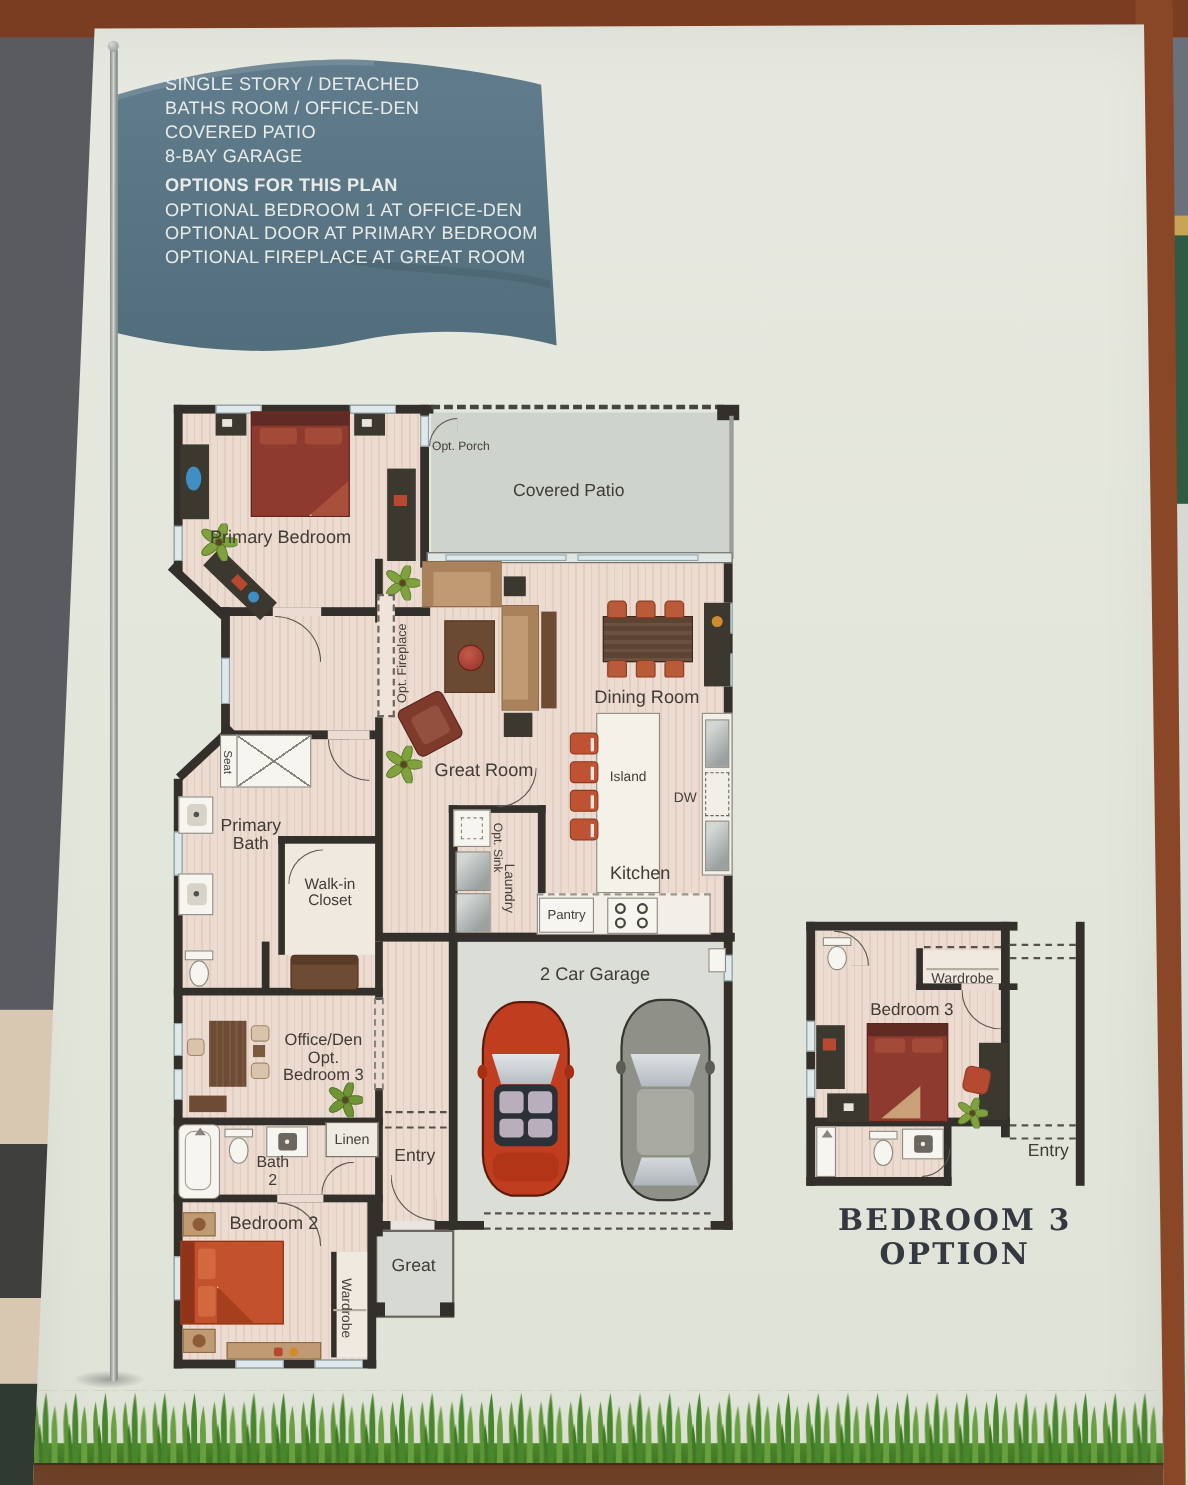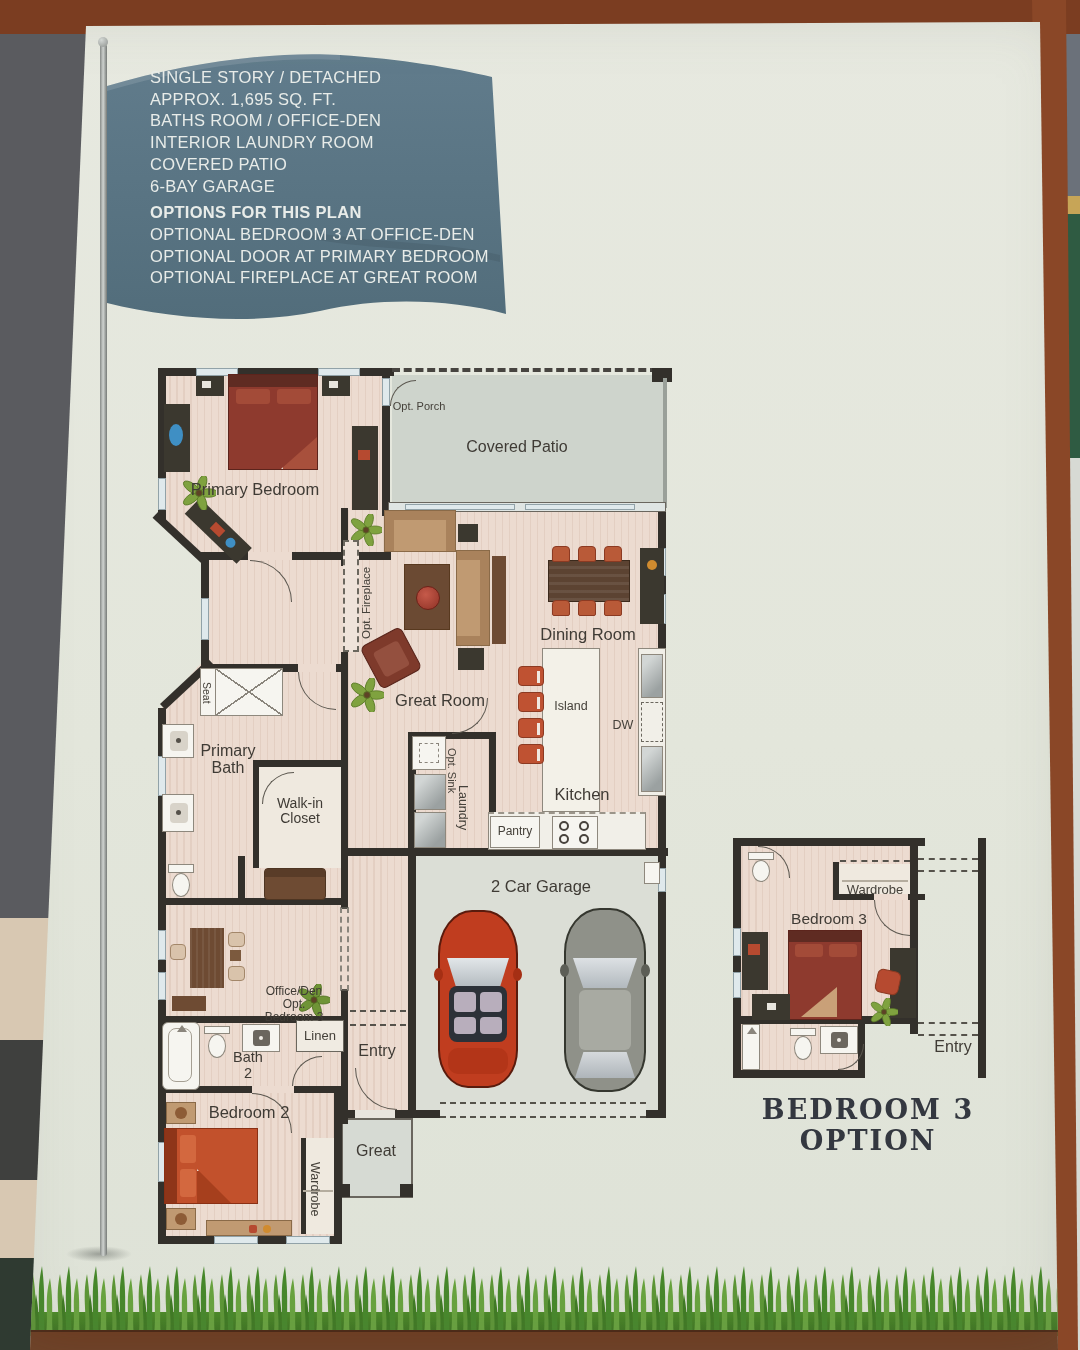--- a/index.html
+++ b/index.html
@@ -100,27 +100,25 @@
           <stop offset="0" stop-color="#617c8c"></stop>
             <stop offset="1" stop-color="#526d7b"></stop>
         </linearGradient>
       </defs>
       <path d="M107,86 C190,61 280,51 340,55 C400,59 455,68 492,77 L506,314 C450,299 380,297 320,311 C250,326 168,318 107,303 Z" fill="url(#flagG)"></path>
       <path d="M107,86 C190,61 280,51 340,55 L340,60 C280,56 190,66 107,91 Z" fill="rgba(255,255,255,.12)"></path>
       <path d="M300,230 C380,245 440,240 500,255 L500,262 C440,247 380,252 300,237 Z" fill="rgba(0,0,0,.08)"></path>
     </svg>
     <div id="flag-text">
       <div>SINGLE STORY / DETACHED</div>
-      <div>APPROX. 1,695 SQ. FT.</div>
       <div>BATHS ROOM / OFFICE-DEN</div>
-      <div>INTERIOR LAUNDRY ROOM</div>
       <div>COVERED PATIO</div>
-      <div>6-BAY GARAGE</div>
+      <div>8-BAY GARAGE</div>
       <div class="opts-head">OPTIONS FOR THIS PLAN</div>
-      <div>OPTIONAL BEDROOM 3 AT OFFICE-DEN</div>
+      <div>OPTIONAL BEDROOM 1 AT OFFICE-DEN</div>
       <div>OPTIONAL DOOR AT PRIMARY BEDROOM</div>
       <div>OPTIONAL FIREPLACE AT GREAT ROOM</div>
     </div>
 
 
     <div class="floor" style="left:162px;top:371px;width:228px;height:190px;clip-path:polygon(0 0,100% 0,100% 100%,19% 100%,0 79%);"></div>
     <div class="floor" style="left:205px;top:556px;width:140px;height:116px;"></div>
     <div class="floor" style="left:162px;top:664px;width:183px;height:240px;clip-path:polygon(21% 0,100% 0,100% 100%,0 100%,0 18%);"></div>
     <div class="floor-lt" style="left:259px;top:766px;width:82px;height:102px;"></div>
     <div class="floor" style="left:162px;top:904px;width:183px;height:118px;"></div>
@@ -420,21 +418,21 @@
     <div class="lbl-sm" style="left:608px;top:718px;width:30px;">DW</div>
     <div class="lbl" style="left:546px;top:786px;width:72px;">Kitchen</div>
     <div class="lbl-sm" style="left:492px;top:824px;width:46px;font-size:12px;">Pantry</div>
     <div class="vlbl" style="left:456px;top:768px;height:80px;font-size:12.5px;">Laundry</div>
     <div class="vlbl" style="left:446px;top:738px;height:66px;font-size:11px;">Opt. Sink</div>
     <div class="vlbl" style="left:201px;top:672px;height:42px;font-size:10.5px;">Seat</div>
     <div class="lbl" style="left:186px;top:742px;width:84px;font-size:16px;">Primary
 Bath</div>
     <div class="lbl" style="left:266px;top:796px;width:68px;font-size:14px;">Walk-in
 Closet</div>
-    <div class="lbl" style="left:238px;top:938px;width:112px;font-size:12px;margin-top:47px;">Office/Den
+    <div class="lbl" style="left:238px;top:938px;width:112px;font-size:15px;">Office/Den
 Opt.
 Bedroom 3</div>
     <div class="lbl-sm" style="left:300px;top:1028px;width:40px;font-size:13px;">Linen</div>
     <div class="lbl" style="left:226px;top:1050px;width:44px;font-size:14.5px;">Bath
 2</div>
     <div class="lbl" style="left:202px;top:1104px;width:94px;">Bedroom 2</div>
     <div class="vlbl" style="left:308px;top:1146px;height:86px;font-size:12.5px;">Wardrobe</div>
     <div class="lbl" style="left:352px;top:1042px;width:50px;font-size:16px;">Entry</div>
     <div class="lbl" style="left:348px;top:1142px;width:56px;font-size:16px;">Great</div>
     <div class="lbl" style="left:482px;top:878px;width:118px;">2 Car Garage</div>

